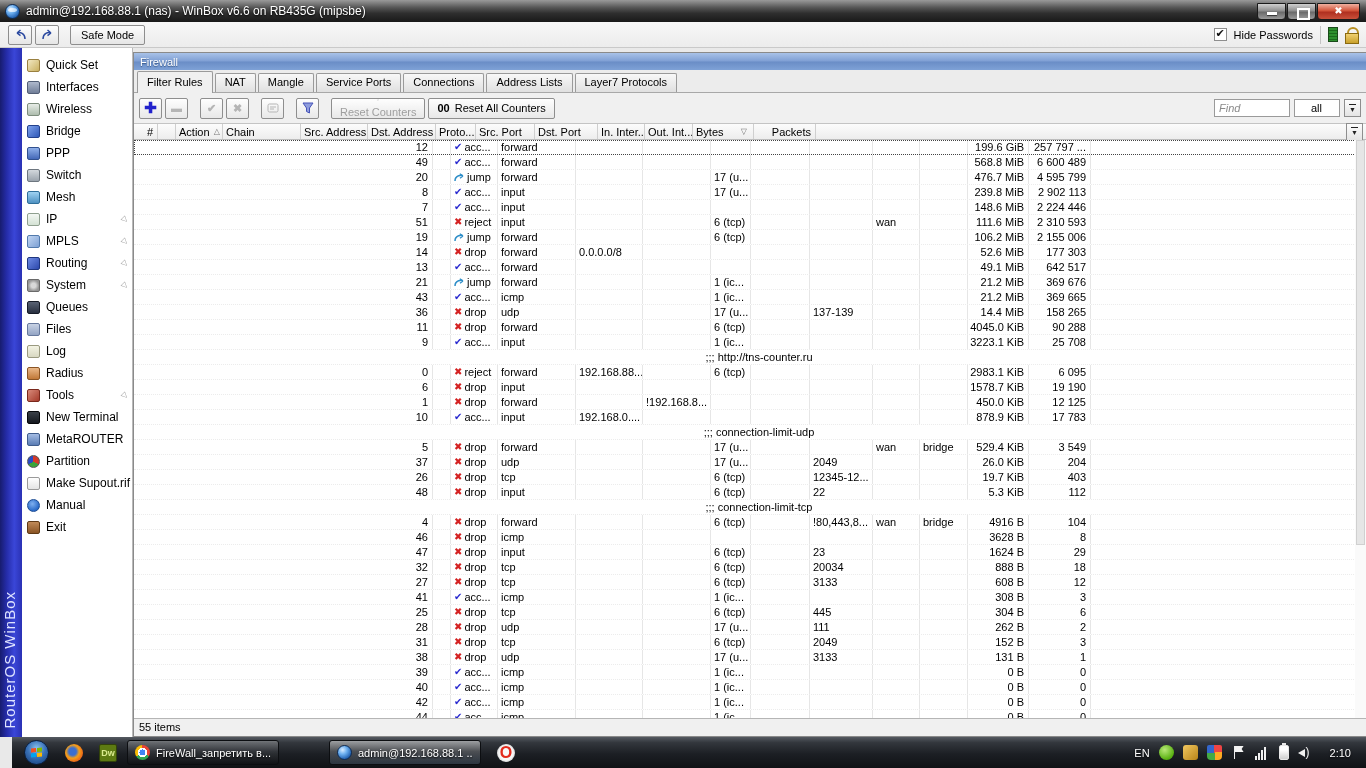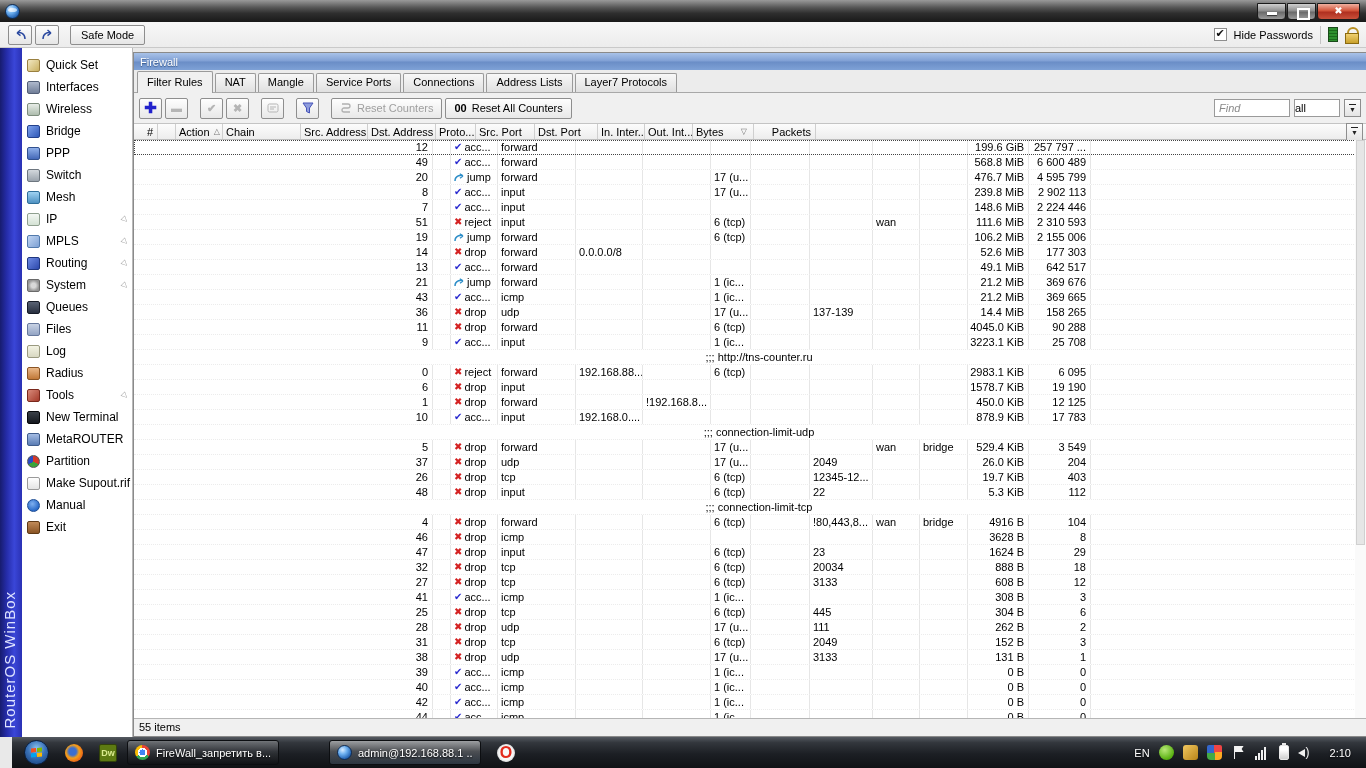--- a/index.html
+++ b/index.html
@@ -83,24 +83,24 @@
     background:linear-gradient(#f8f8f8,#e0e0e0); margin-right:2px; border-radius:2px 2px 0 0; }
   .fw-tab.active { height:22px; line-height:20px; background:#f0f0f0; margin-bottom:-1px; }
   #fw-toolbar { height:30px; display:flex; align-items:center; padding:0 5px; gap:3px; background:#f0f0f0; }
   .fwb { width:23px; height:21px; border:1px solid #8e8e8e; border-radius:2px;
     background:linear-gradient(#fefefe,#e8e8e8); display:flex; align-items:center; justify-content:center; font-weight:bold; }
   .fwb.plus { color:#2222cc; font-size:15px; }
   .fwb.disabled { color:#b5b5b5; }
   .fwb-sep { width:6px; }
   .fwb-wide { height:21px; border:1px solid #8e8e8e; border-radius:2px; background:linear-gradient(#fefefe,#e8e8e8);
     display:flex; align-items:center; padding:0 8px; gap:5px; }
-  .fwb-wide.disabled { color:#9f9f9f; }
+  .fwb-wide.disabled { color:#9f9f9f;flex-direction:column; }
   #find-input { width:76px; height:18px; border:1px solid #9a9a9a; padding:0 4px; font:italic 11px "Liberation Sans",sans-serif; color:#333; }
   #find-input::placeholder { color:#8a8a8a; font-style:italic; }
-  #scope-combo { width:46px; height:18px; border:1px solid #9a9a9a; background:#fff; display:flex; align-items:center; padding-left:0; }
+  #scope-combo { width:46px; height:18px; border:1px solid #9a9a9a; background:#fff; display:flex; align-items:center; padding-left:16px; }
   .drop-btn { width:17px; height:18px; border:1px solid #8e8e8e; background:linear-gradient(#fdfdfd,#e4e4e4);
     display:flex; flex-direction:column; align-items:center; justify-content:center; font-size:7px; color:#222; }
   .drop-btn .bar { width:7px; height:1px; background:#222; margin-bottom:1px; }
 
   
   #fw-header { height:17px; display:flex; background:linear-gradient(#fcfcfc,#ededed); border-top:1px solid #c4c4c4; border-bottom:1px solid #bdbdbd; }
   .hc { border-right:1px solid #cfcfcf; padding-left:3px; line-height:16px; white-space:nowrap; overflow:hidden; display:flex; }
   .hc .mark { margin-left:auto; margin-right:2px; font-size:8px; color:#777; }
   .hc-fill { flex:1; display:flex; justify-content:flex-end; align-items:center; padding-right:3px; }
   #fw-body { flex:1; background:#fff; overflow:hidden; position:relative; }
@@ -161,20 +161,21 @@
   .vol-ico::before { content:""; position:absolute; left:0; top:4px; border-top:4px solid transparent; border-bottom:4px solid transparent; border-right:7px solid #f0f0f0; }
   .vol-ico::after { content:")"; position:absolute; left:8px; top:0px; color:#f0f0f0; font-size:12px; }
   #show-desktop { width:10px; height:31px; border-left:1px solid #6a6f76; background:linear-gradient(180deg,#3a3e44,#212429); }
   svg { display:block; }
 </style>
 </head>
 <body>
 
 <div id="titlebar">
   <span class="winbox-orb"></span>
+  <span class="ttl">admin@192.168.88.1 (nas) - WinBox v6.6 on RB435G (mipsbe)</span>
   <div id="win-controls">
     <div class="wc-btn wc-min"></div>
     <div class="wc-btn wc-rest"></div>
     <div class="wc-btn close wc-close"></div>
   </div>
 </div>
 
 <div id="main-toolbar">
   <div class="tb-btn" id="undo-btn">
     <svg width="13" height="11" viewBox="0 0 13 11">

